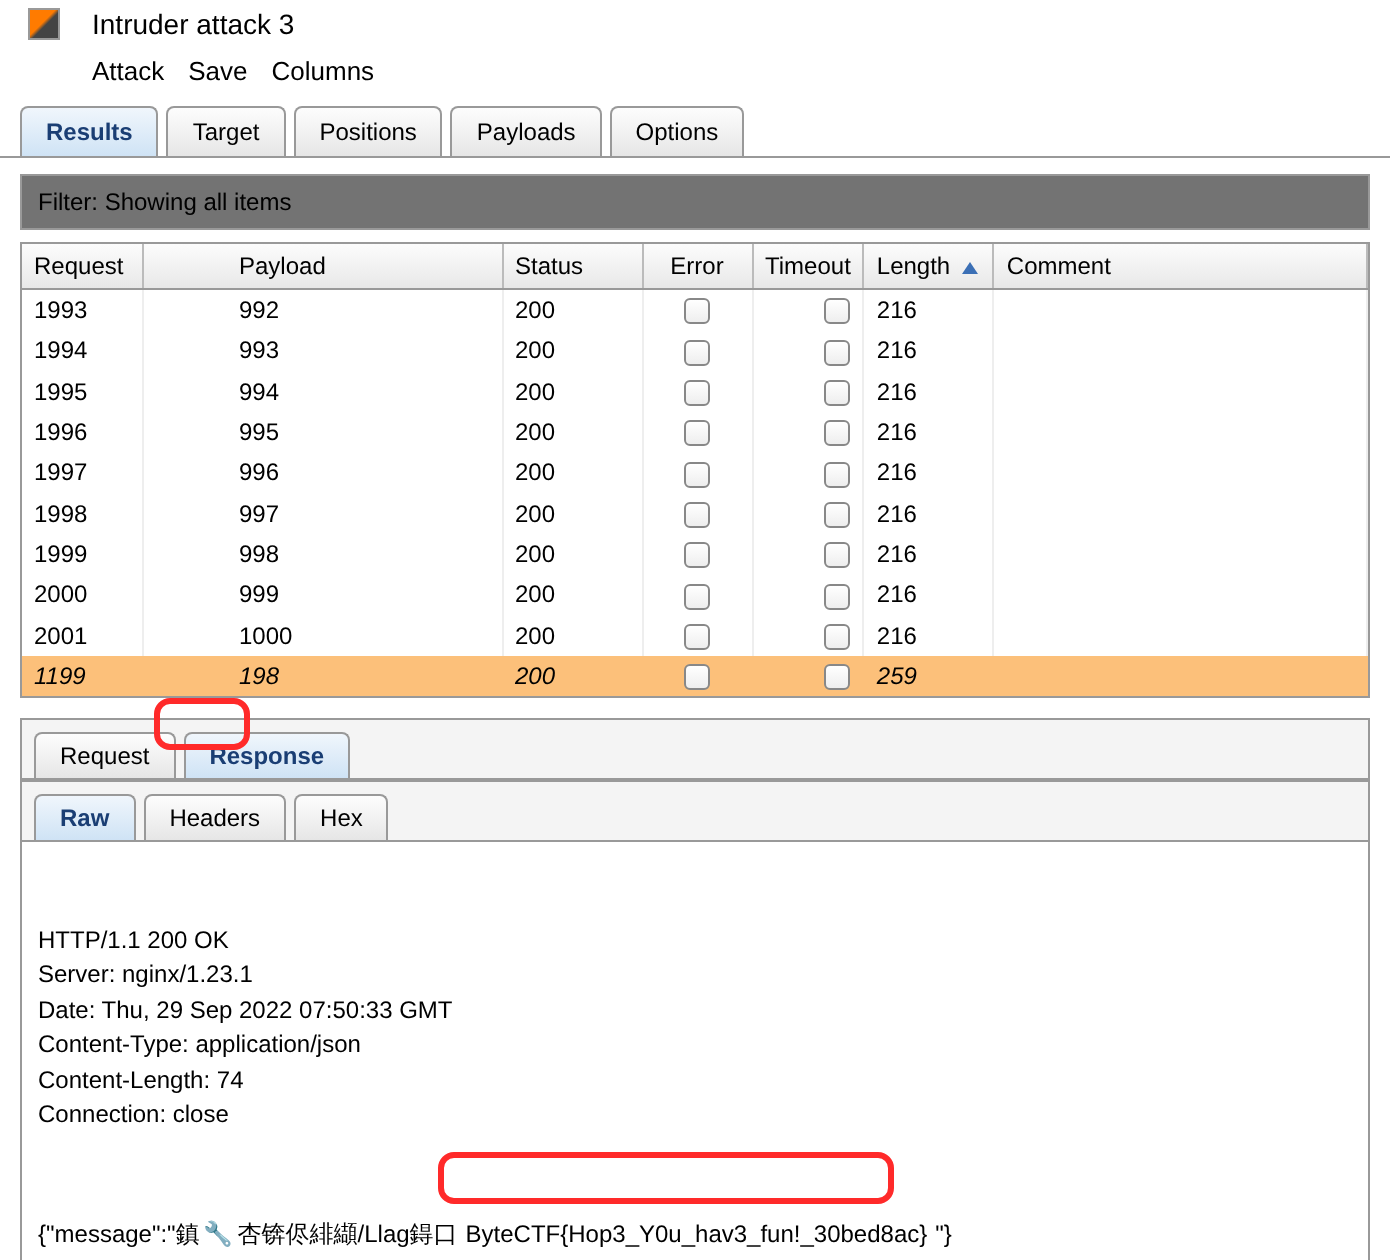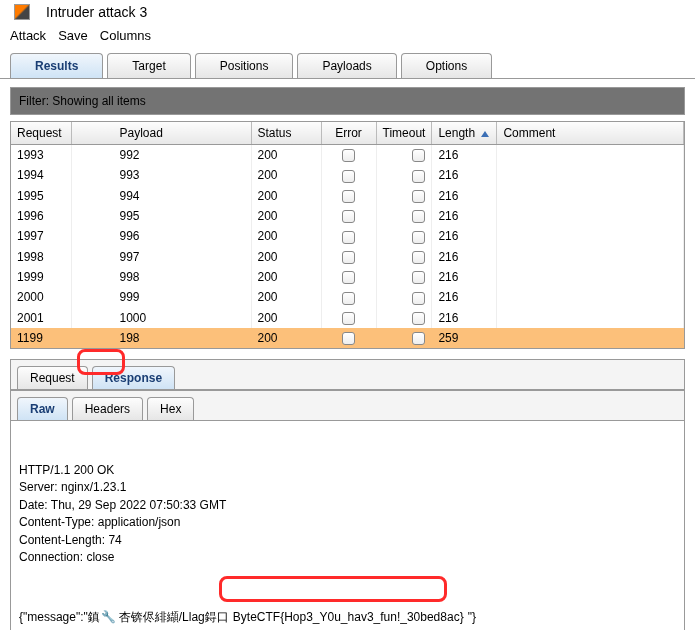--- a/index.html
+++ b/index.html
@@ -22,33 +22,34 @@
     width: 16px; height: 16px;
     background: linear-gradient(135deg, #ff7b00 45%, #444 55%);
     border: 1px solid #999;
   }
   .title-text { font-size: 14px; }
   .menubar {
     display: flex;
     gap: 12px;
     padding: 4px 10px;
     font-size: 13px;
+    margin-left: 36px;
   }
   .menubar span { cursor: default; }
   .main-tabs {
     display: flex;
     gap: 4px;
     padding: 6px 10px 0 10px;
     border-bottom: 1px solid #999;
   }
   .tab-btn {
     border: 1px solid #999;
     border-bottom: none;
     border-radius: 4px 4px 0 0;
-    padding: 5px 24px;
+    padding: 5px 12px;
     background: linear-gradient(#fdfdfd,#e6e6e6);
     font-size: 12px;
     cursor: default;
   }
   .tab-btn.active {
     background: linear-gradient(#f0f6fc,#cfe3f5);
     font-weight: bold;
     color: #1a3e74;
   }
   .filter-bar {
@@ -76,21 +77,21 @@
     font-weight: normal;
   }
   tbody td {
     padding: 3px 6px;
     border-right: 1px solid #eee;
     white-space: nowrap;
     height: 19px;
   }
   tbody tr { background: #fff; margin-left: 11px; }
   tbody tr.selected { background: #fcc07a; }
-  tbody tr.selected td { border-right-color: #fcc07a; }
+  tbody tr.selected td { border-right-color: #fcc07a; font-style: italic; }
   .chk {
     display: inline-block;
     width: 13px; height: 13px;
     border: 1px solid #888;
     border-radius: 3px;
     background: linear-gradient(#fff,#eee);
     vertical-align: middle;
   }
   .sort-arrow {
     display: inline-block;

